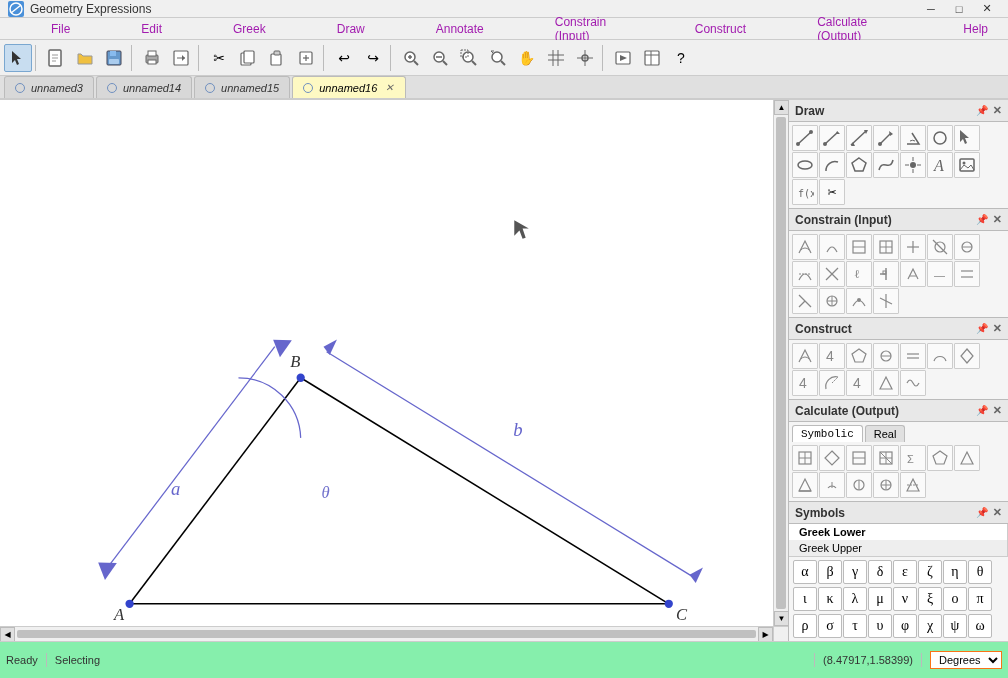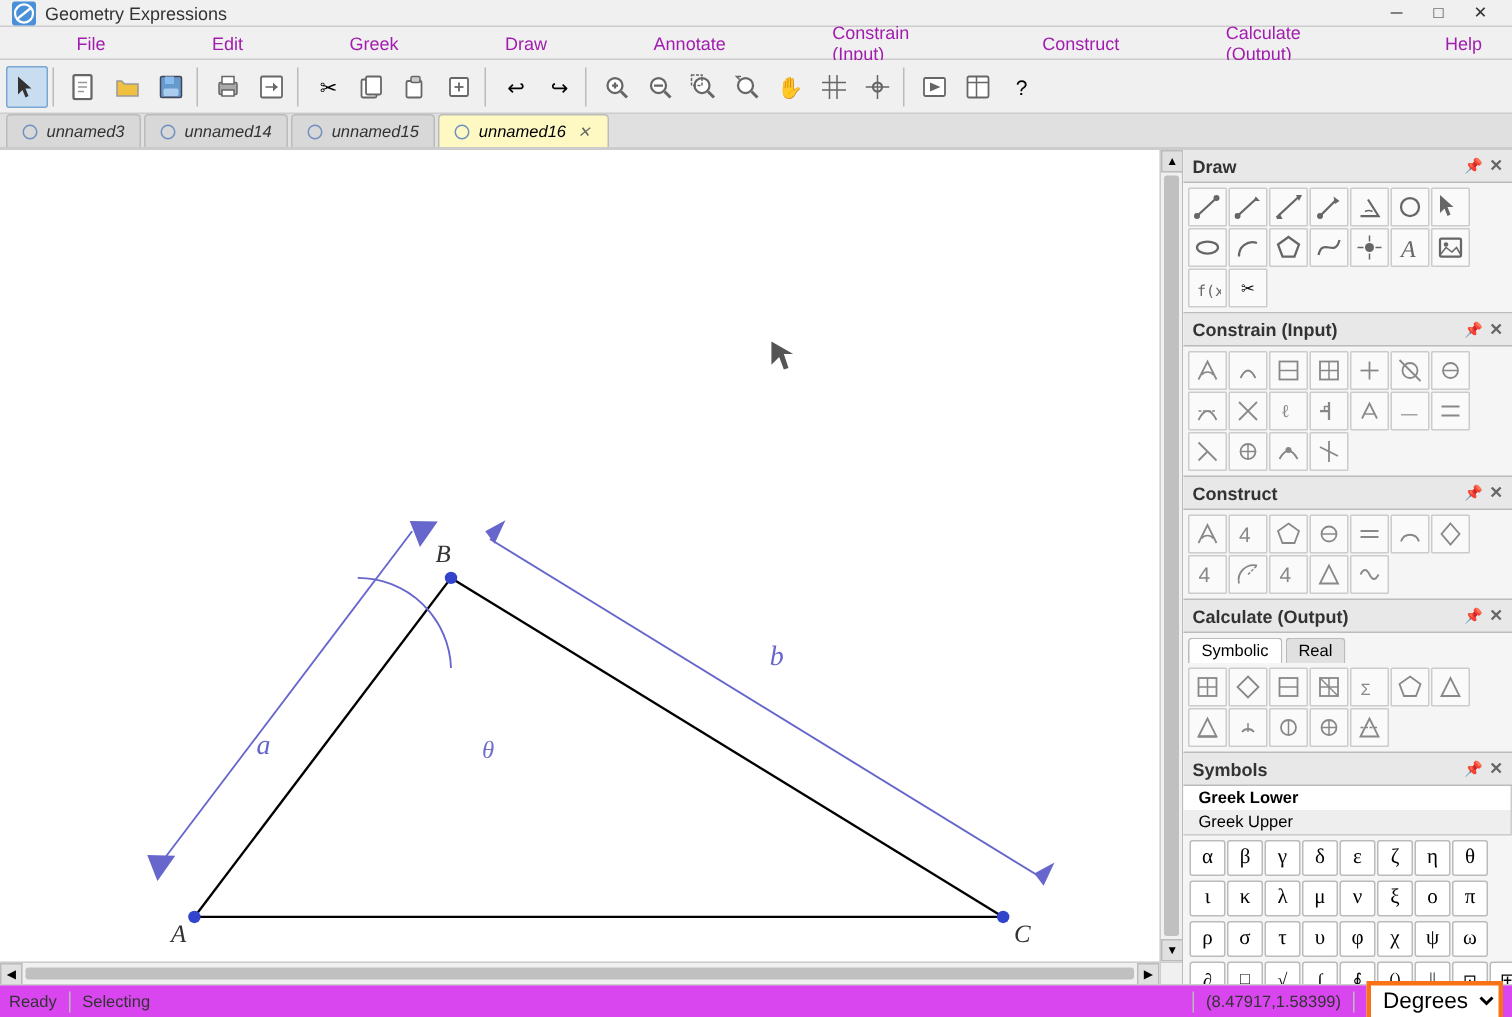--- a/index.html
+++ b/index.html
@@ -56,28 +56,28 @@
     .symbols-tabs { display: flex; border-bottom: 1px solid #ccc; background: #eee; flex-direction: column; }
     .sym-tab { padding: 2px 10px; font-size: 11px; cursor: pointer; border-right: 1px solid #ccc; }
     .sym-tab.active { background: white; font-weight: bold; }
     .symbols-grid { display: flex; flex-wrap: wrap; padding: 2px; gap: 1px; }
     .sym-btn { width: 24px; height: 24px; border: 1px solid #bbb; background: white; cursor: pointer; display: flex; align-items: center; justify-content: center; font-size: 14px; border-radius: 2px; font-family: 'Times New Roman', serif; }
     .sym-row { display: flex; gap: 1px; padding: 1px 2px; }
 
     
     .calc-tabs { display: flex; padding: 3px 3px 0; gap: 2px; }
     .calc-tab { padding: 2px 8px; font-size: 11px; border: 1px solid #bbb; background: #e0e0e0; cursor: pointer; border-bottom: none; border-radius: 3px 3px 0 0; }
-    .calc-tab.active { background: white; }
-
-    
-    .statusbar { height: 22px; background: #d946ef; border-top: 1px solid #ccc; display: flex; align-items: center; padding: 3px 6px; font-size: 11px; color: #333; }
+    .calc-tab.active { background: white; font-family: Liberation Mono, monospace; }
+
+    
+    .statusbar { height: 22px; background: #86efac; border-top: 1px solid #ccc; display: flex; align-items: center; padding: 18px 6px; font-size: 11px; color: #333; }
     .status-sep { width: 1px; height: 14px; background: #bbb; margin: 0 8px; }
     .status-flex { flex: 1; }
     .status-degrees { margin-left: auto; display: flex; align-items: center; gap: 2px; }
-    .status-select { font-size: 15px; border: 3px solid #f97316; background: white; padding: 1px 4px; cursor: pointer; }
+    .status-select { font-size: 11px; border: 1px solid #f97316; background: white; padding: 1px 4px; cursor: pointer; }
   </style>
 </head>
 <body>
 
 <div class="titlebar">
   <div class="titlebar-icon">
     <svg width="14" height="14" viewBox="0 0 14 14">
         <circle cx="7" cy="7" r="6" fill="none" stroke="white" stroke-width="1.5"></circle>
         <line x1="2" y1="11" x2="12" y2="3" stroke="white" stroke-width="1.5"></line>
       </svg>

